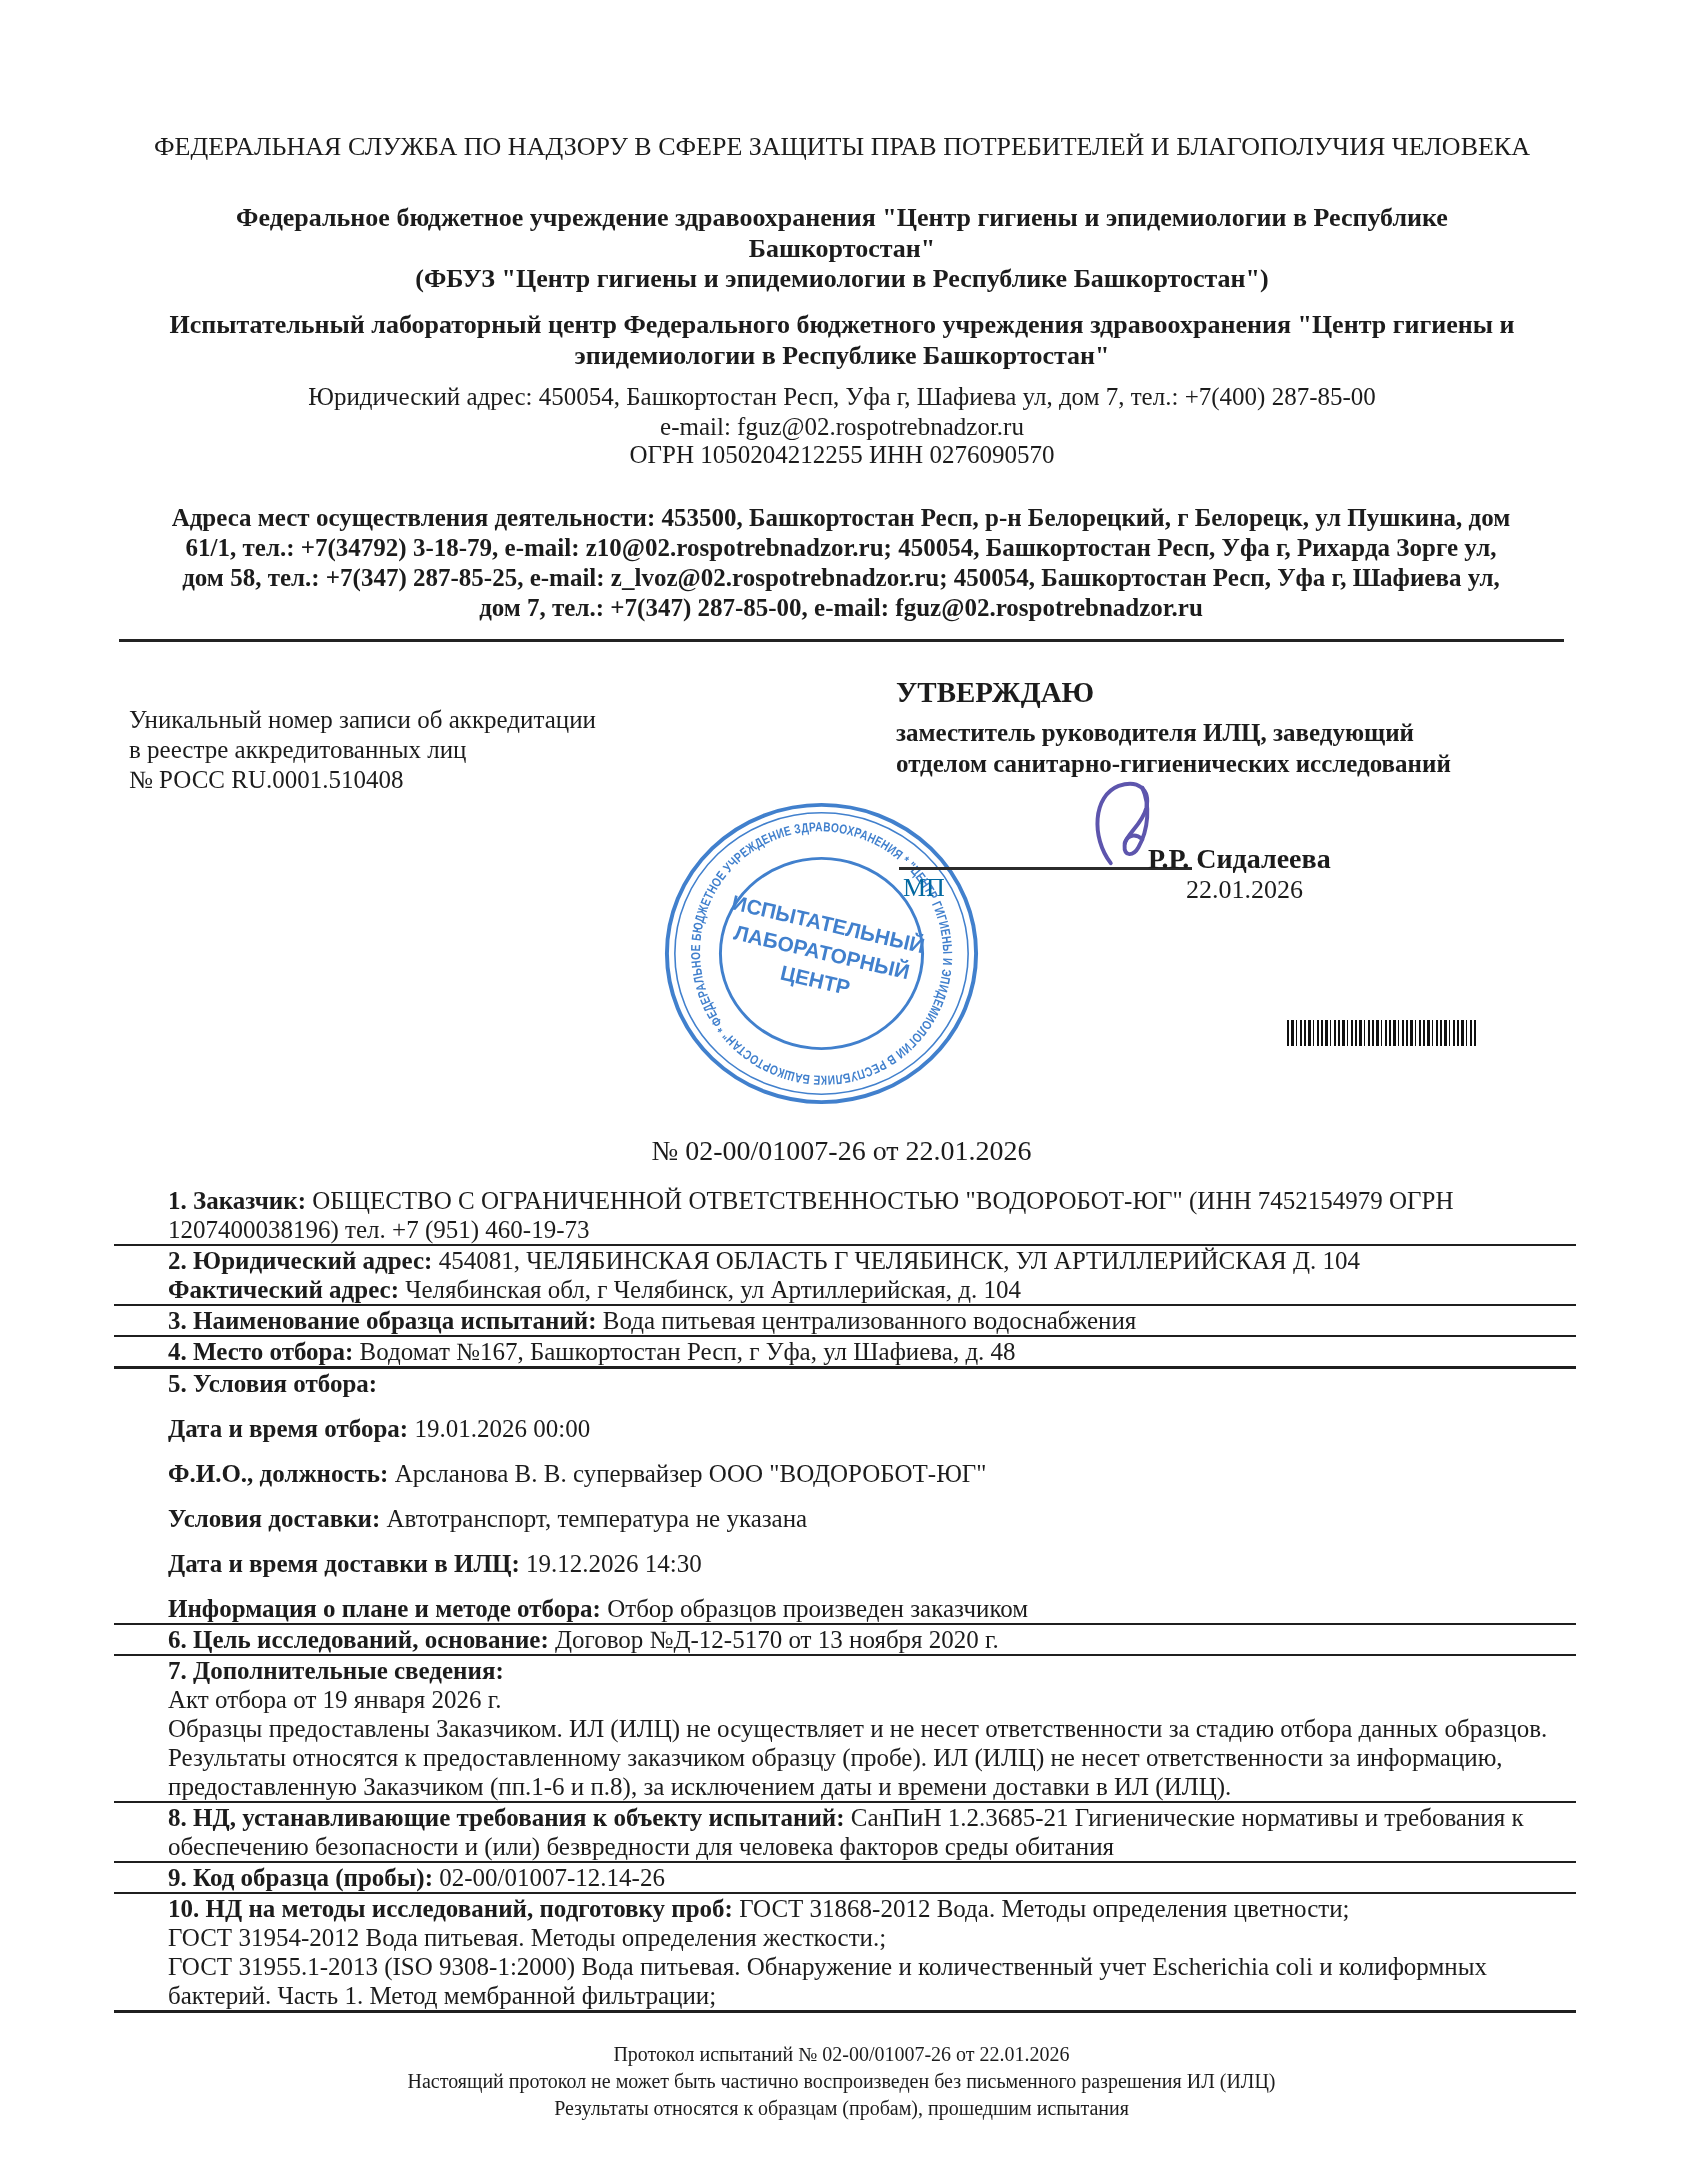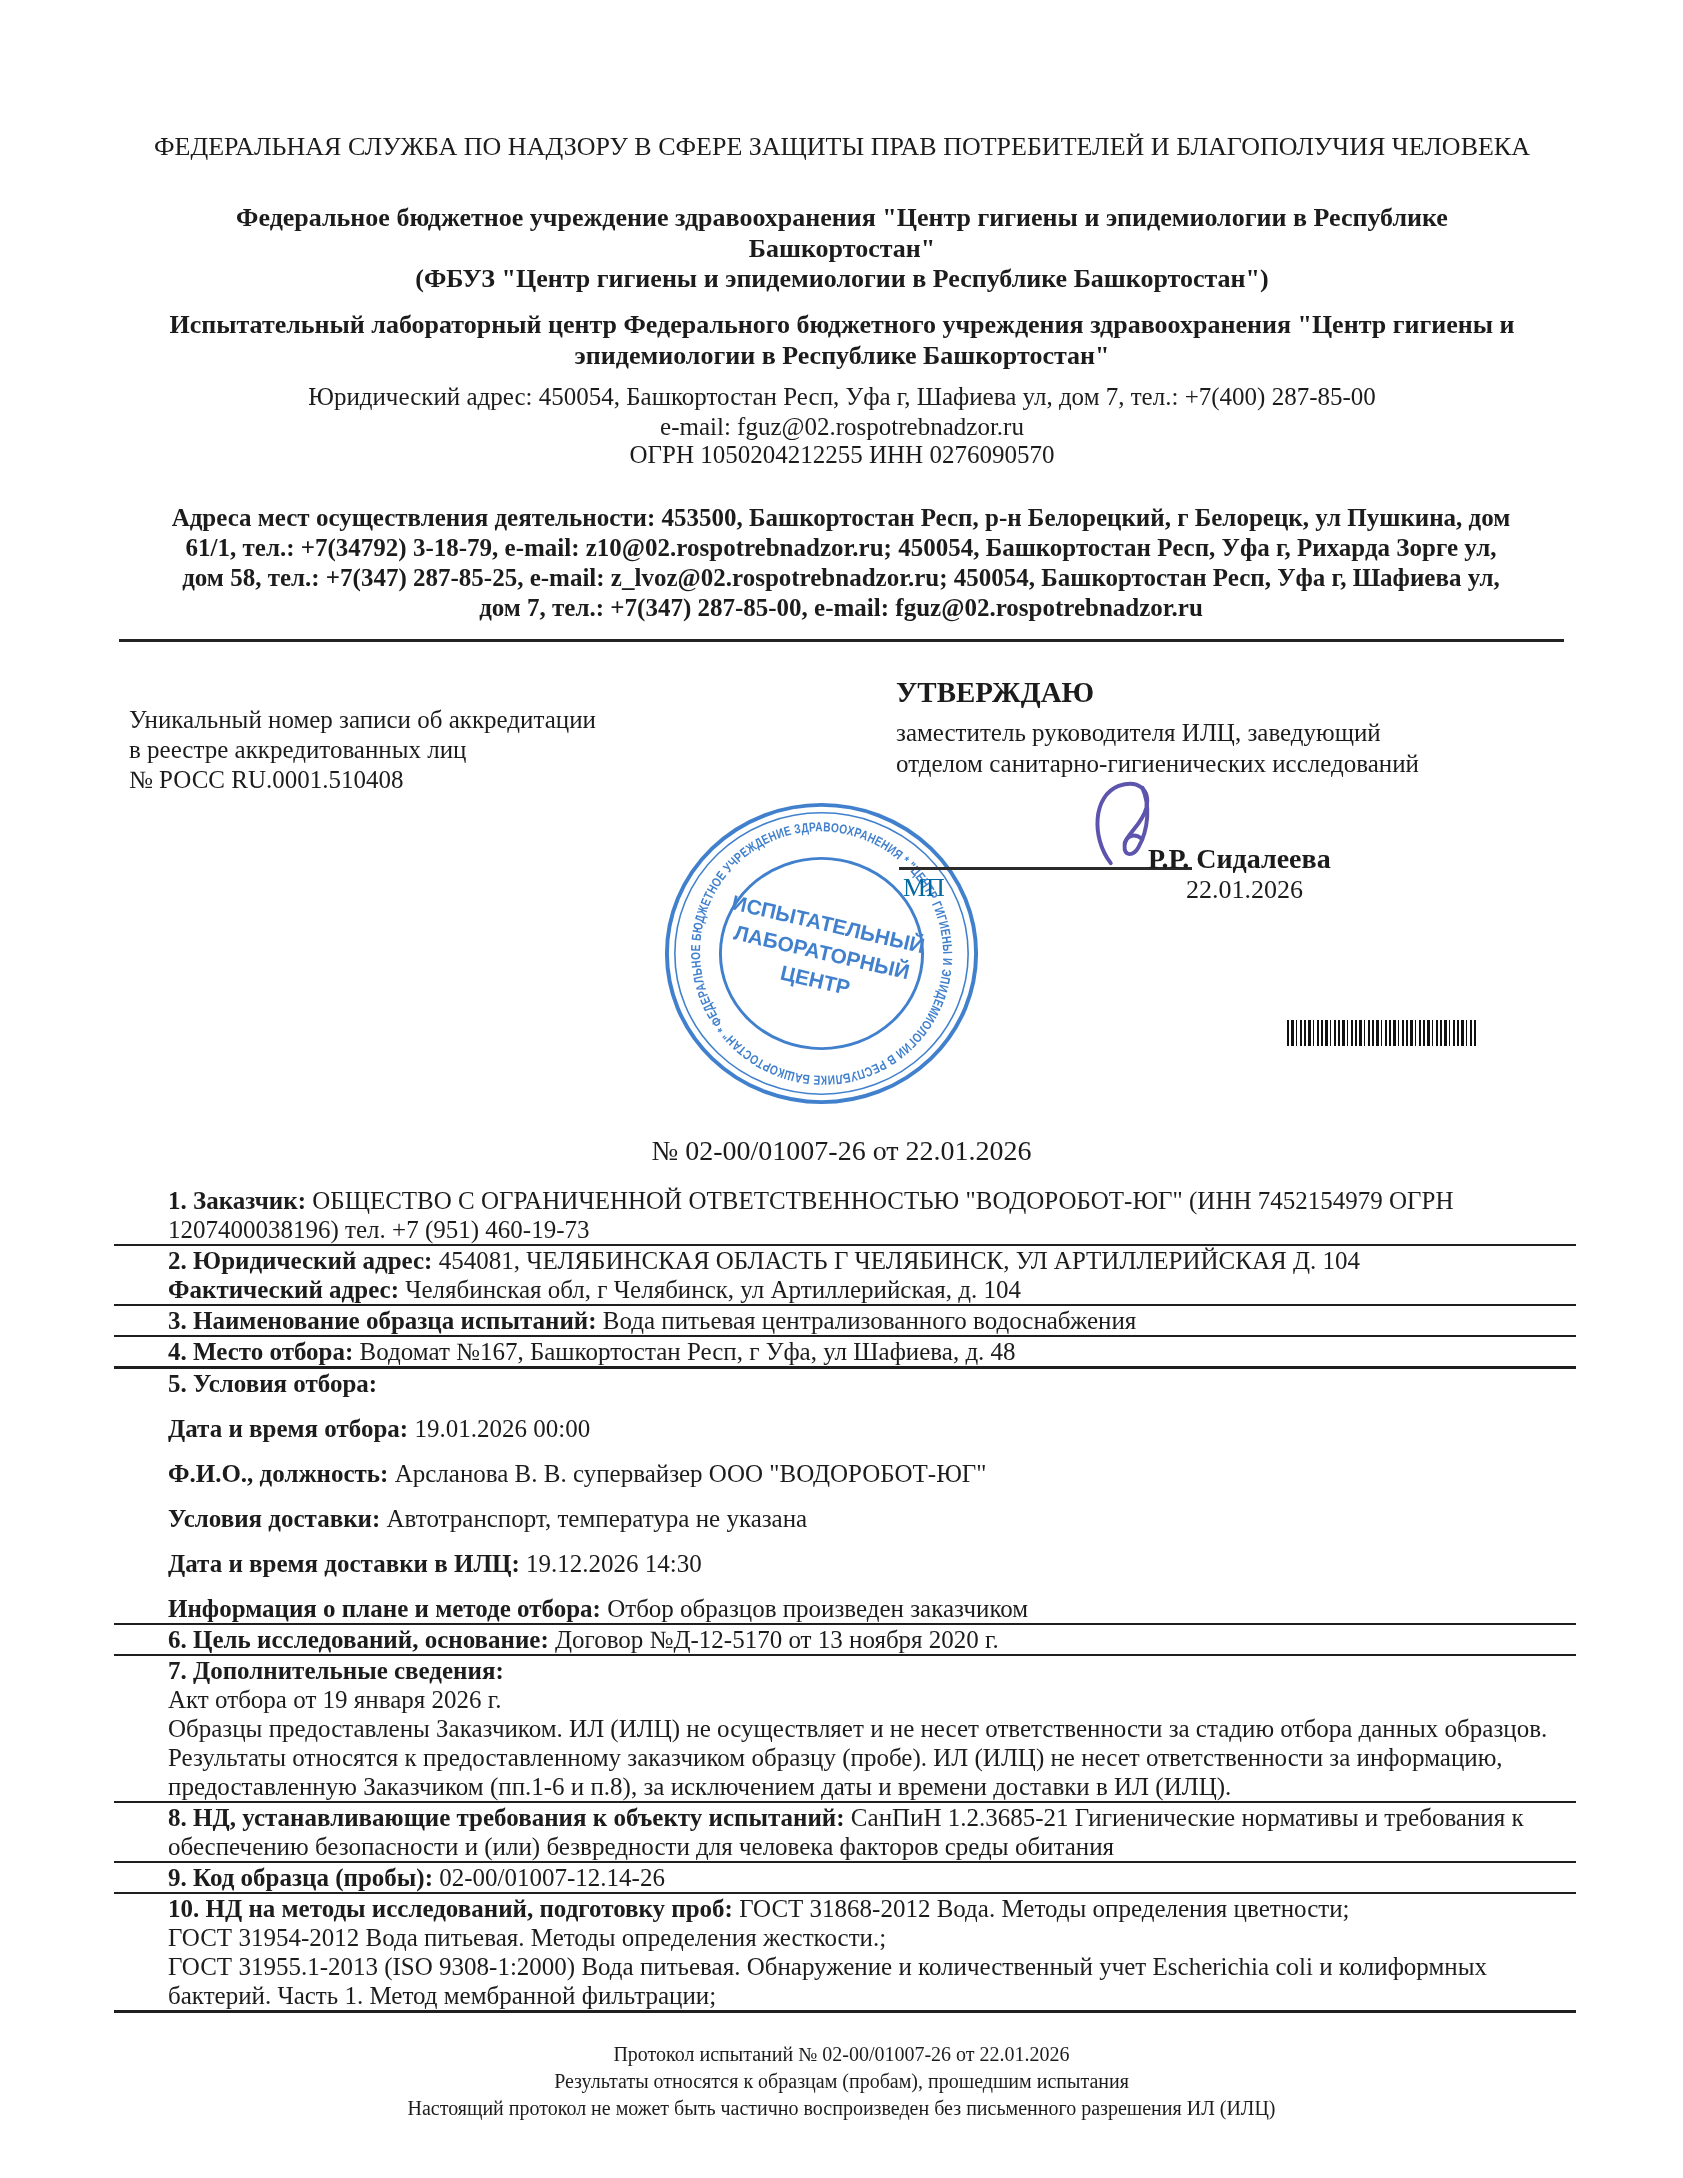--- a/index.html
+++ b/index.html
@@ -17,21 +17,21 @@
   .legal{left:139px; top:382px; width:1406px; font-size:25px; line-height:30px; text-align:center;}
   .email-line{left:139px; top:412px; width:1406px; font-size:25px; line-height:30px; text-align:center;}
   .ogrn-line{left:139px; top:440px; width:1406px; font-size:25px; line-height:30px; text-align:center;}
   .activity{left:168px; top:503px; width:1346px; font-size:25px; line-height:30px; text-align:center;font-weight:bold;}
 
   .rule-top{left:119px; top:639px; width:1445px; height:3px; background:#232323;}
 
   .accreditation{left:129px; top:705px; width:554px; font-size:25px; line-height:30px;}
   .approval{left:896px; top:676px; width:634px;}
   .approval .title{font-size:29px; font-weight:bold; margin-bottom:8px;}
-  .approval .line{font-size:25px; line-height:31px; font-weight:normal;}
+  .approval .line{font-size:25px; line-height:31px; font-weight:bold;}
 
   .stamp{left:651px; top:790px; opacity:.9;}
   .signature{left:1081px; top:778px;}
   .sig-line{left:899px; top:867px; width:293px; height:3px; background:#2b2b2b;}
   .mp{left:903px; top:873px; font-size:26px; color:#0369a1;}
   .signer{left:1148px; top:843px; font-size:28px; font-weight:bold;}
   .sig-date{left:1186px; top:875px; font-size:26px;}
 
   .barcode{
     left:1287px; top:1020px; width:190px; height:26px;
@@ -195,18 +195,18 @@
         <span>ГОСТ 31868-2012 Вода. Методы определения цветности;</span>
       </div>
       <div>ГОСТ 31954-2012 Вода питьевая. Методы определения жесткости.;</div>
       <div>ГОСТ 31955.1-2013 (ISO 9308-1:2000) Вода питьевая. Обнаружение и количественный учет Escherichia coli и колиформных бактерий. Часть 1. Метод мембранной фильтрации;</div>
     </div>
 
   </div>
 
   <div class="abs footer">
     <div>Протокол испытаний № 02-00/01007-26 от 22.01.2026</div>
+    <div>Настоящий протокол не может быть частично воспроизведен без письменного разрешения ИЛ (ИЛЦ)</div>
     <div>Результаты относятся к образцам (пробам), прошедшим испытания</div>
-    <div>Настоящий протокол не может быть частично воспроизведен без письменного разрешения ИЛ (ИЛЦ)</div>
   </div>
 
 </div>
 
 
 </body></html>

